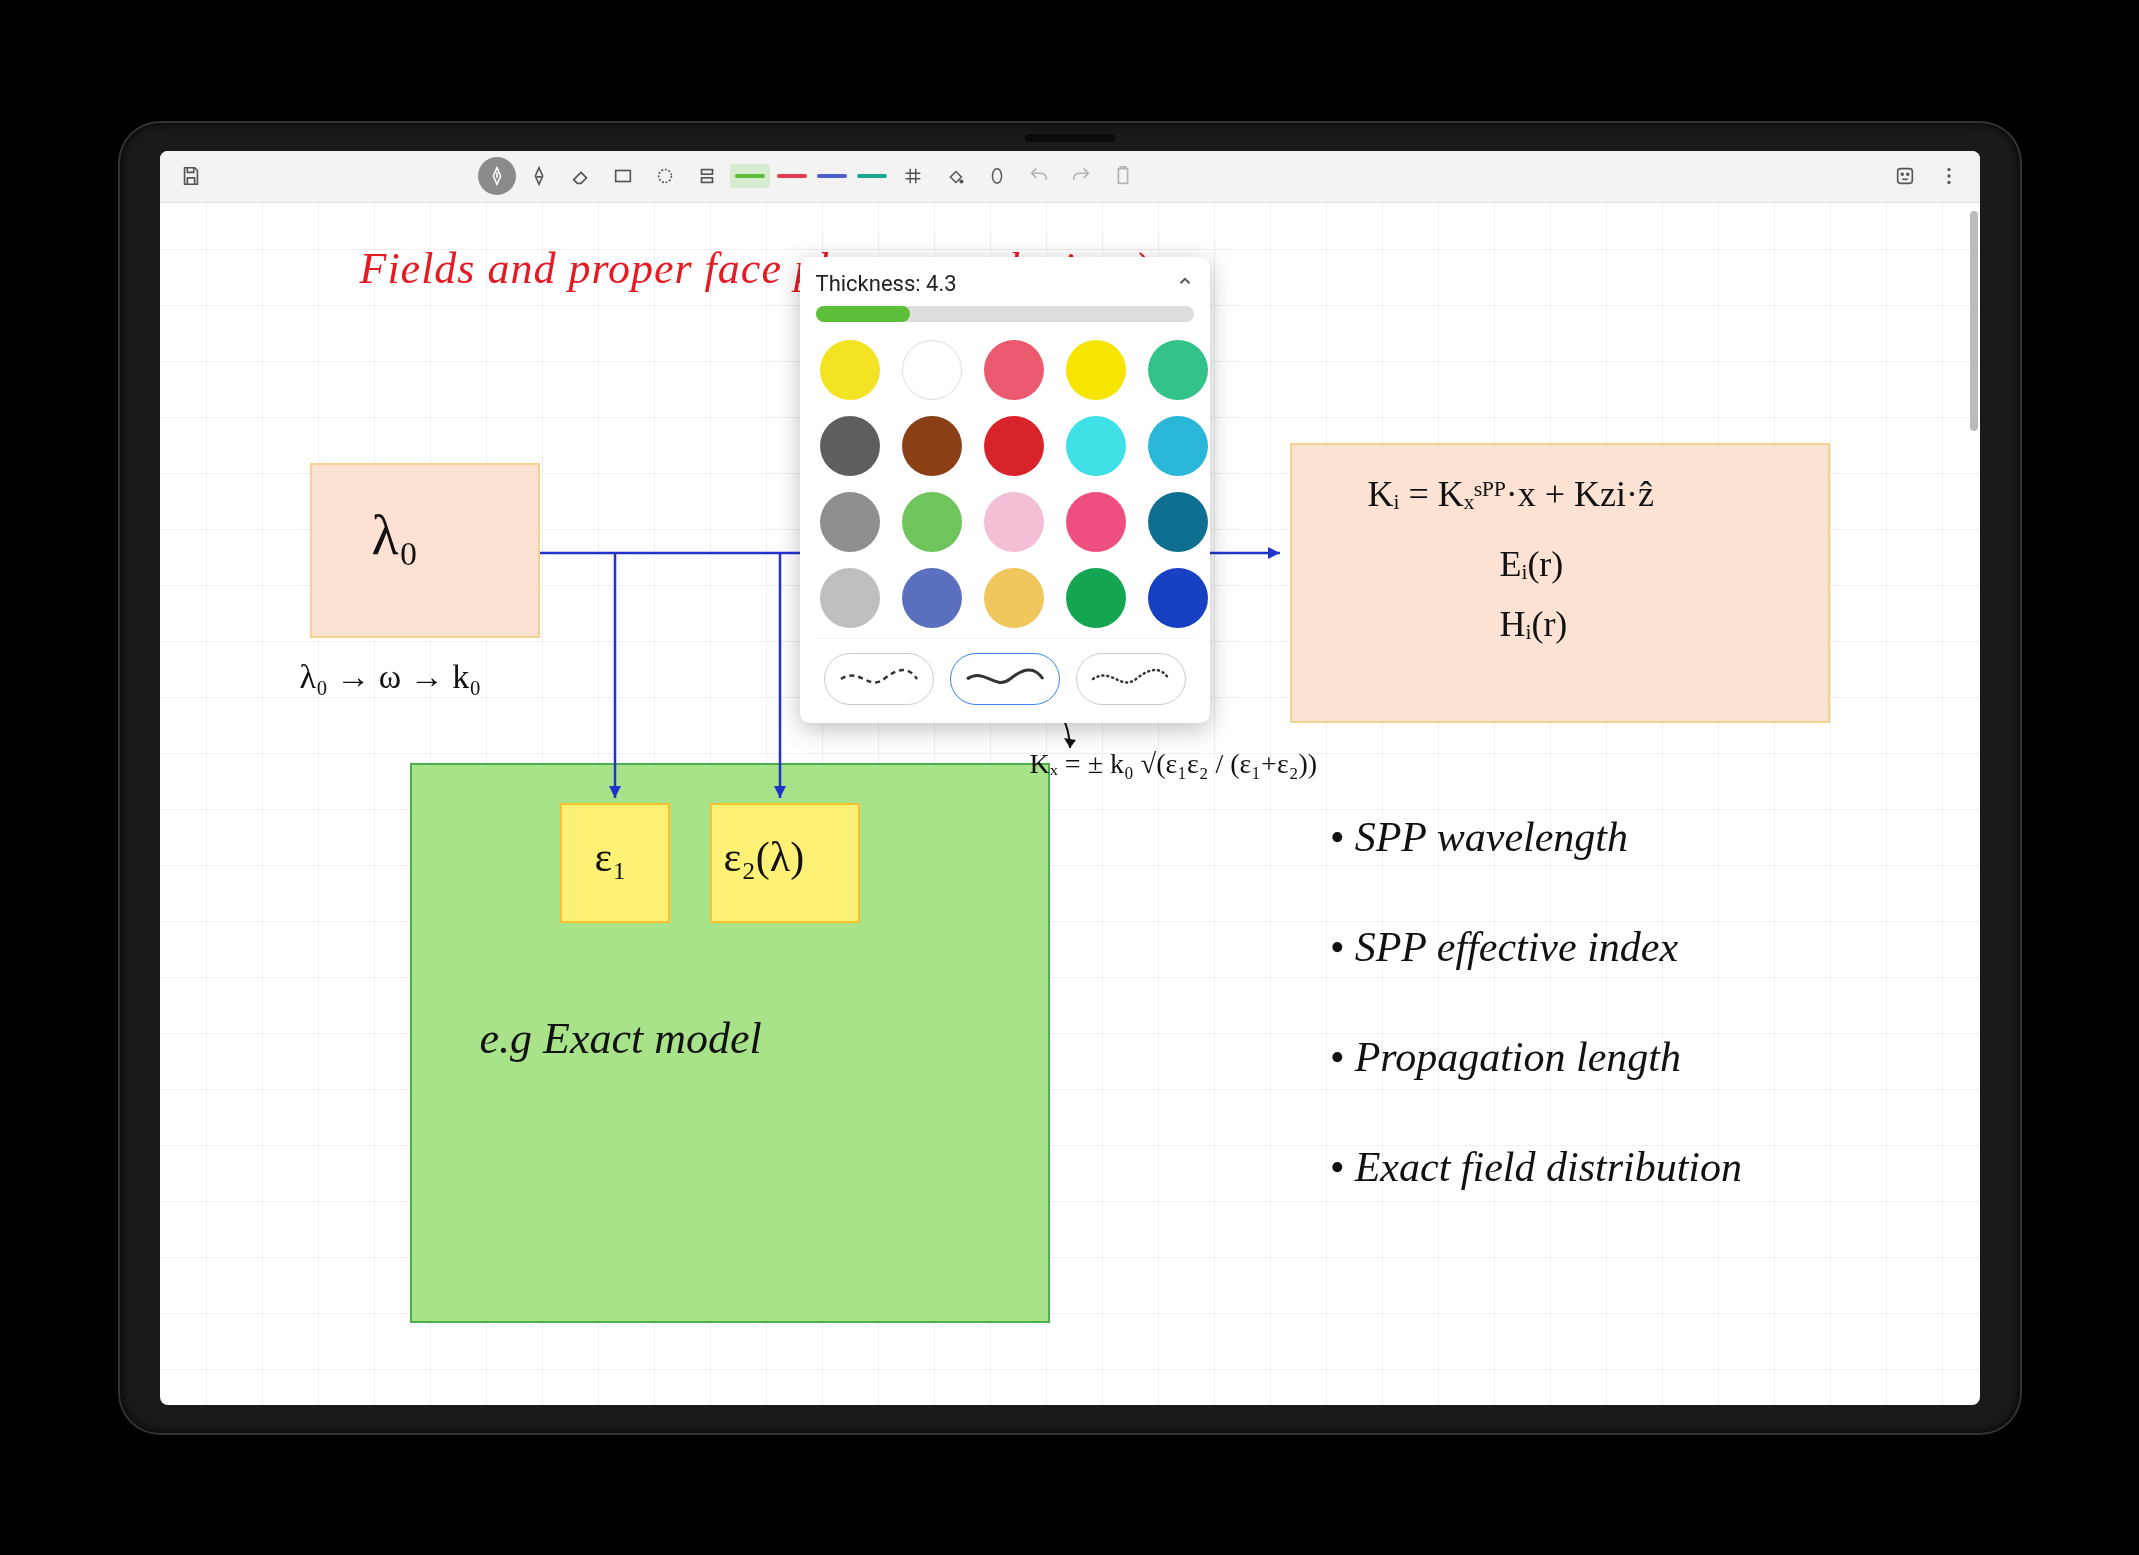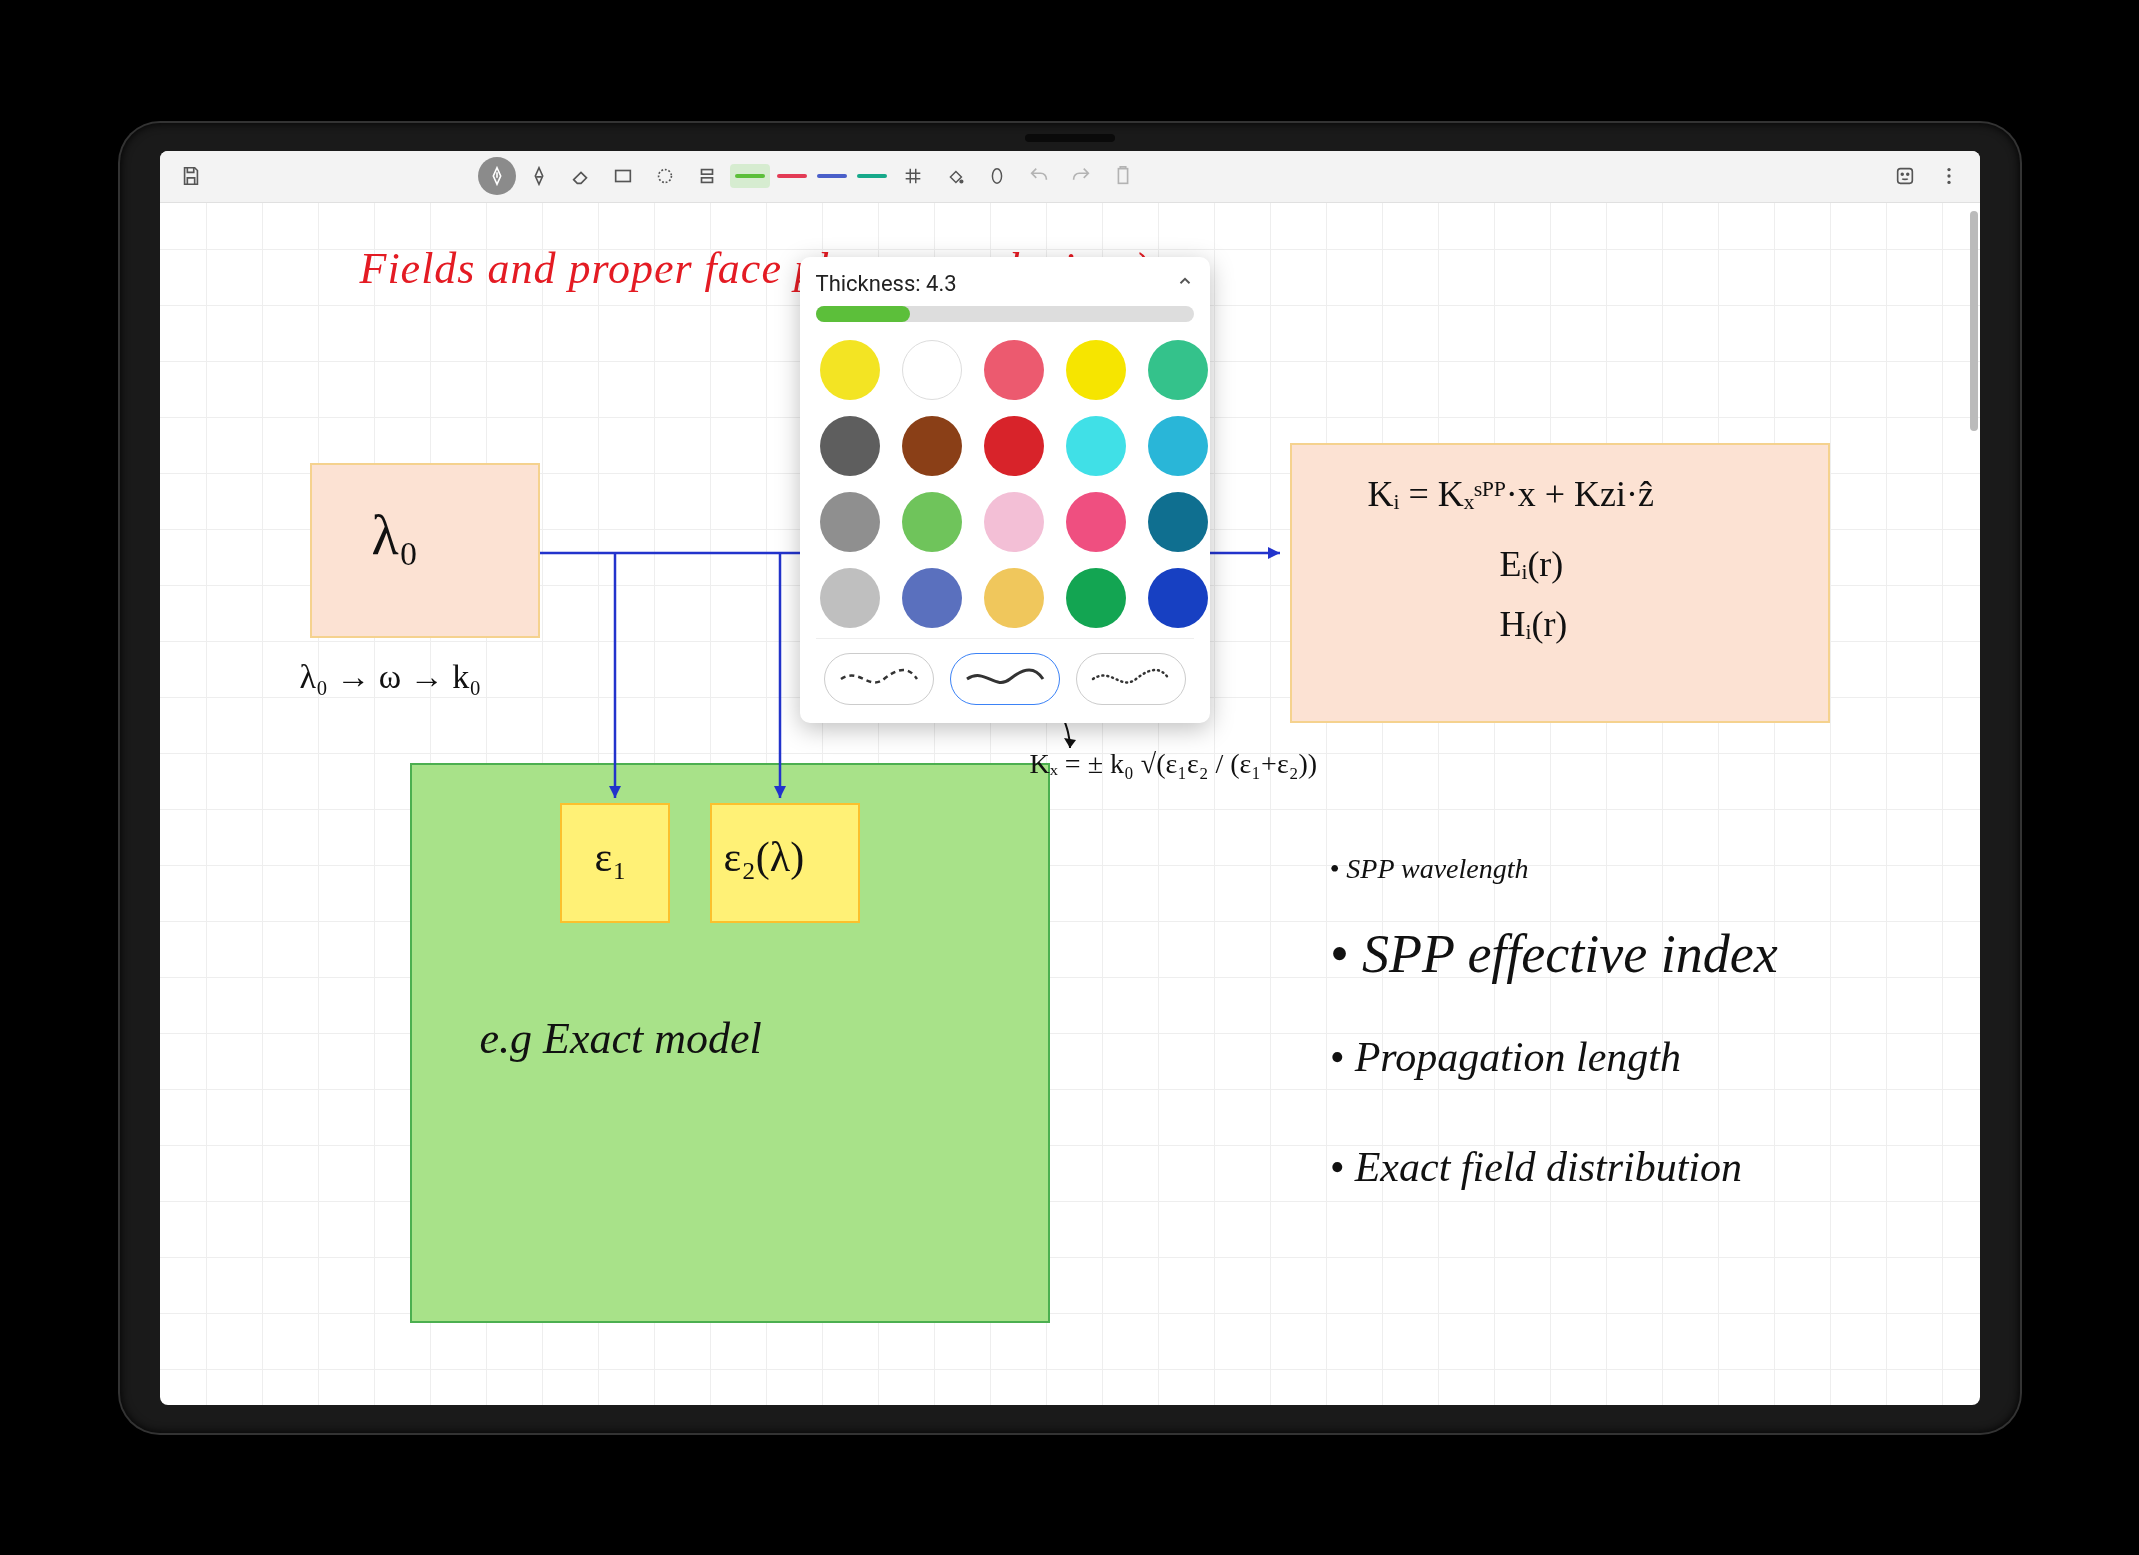--- a/index.html
+++ b/index.html
@@ -290,22 +290,22 @@
       <div class="hw" style="top:630px; left:564px; font-size:42px;">ε₂(λ)</div>
       <div class="hw" style="top:810px; left:320px; font-size:44px; font-style:italic;">e.g  Exact model</div>
 
       <div class="box pink" style="top:240px; left:1130px; width:540px; height:280px;"></div>
       <div class="hw" style="top:270px; left:1208px; font-size:36px;">Kᵢ = Kₓˢᴾᴾ·x + Kzi·ẑ</div>
       <div class="hw" style="top:340px; left:1340px; font-size:36px;">Eᵢ(r)</div>
       <div class="hw" style="top:400px; left:1340px; font-size:36px;">Hᵢ(r)</div>
 
       <div class="hw" style="top:545px; left:870px; font-size:28px;">Kₓ = ± k₀ √(ε₁ε₂ / (ε₁+ε₂))</div>
 
-      <div class="hw" style="top:610px; left:1170px; font-size:28px; font-style:italic;margin-top:40px;">• SPP wavelength</div>
-      <div class="hw" style="top:720px; left:1170px; font-size:54px; font-style:italic;">• SPP effective index</div>
+      <div class="hw" style="top:610px; left:1170px; font-size:42px; font-style:italic;">• SPP wavelength</div>
+      <div class="hw" style="top:720px; left:1170px; font-size:42px; font-style:italic;">• SPP effective index</div>
       <div class="hw" style="top:830px; left:1170px; font-size:42px; font-style:italic;">• Propagation length</div>
       <div class="hw" style="top:940px; left:1170px; font-size:42px; font-style:italic;">• Exact field distribution</div>
 
       <svg style="position:absolute; top:0; left:0; width:100%; height:100%; pointer-events:none;">
         <path class="arrow-line" d="M380 350 L1120 350"></path>
         <polygon class="arrow-head" points="1120,350 1108,344 1108,356"></polygon>
         <path class="arrow-line" d="M455 350 L455 595"></path>
         <polygon class="arrow-head" points="455,595 449,583 461,583"></polygon>
         <path class="arrow-line" d="M620 350 L620 595"></path>
         <polygon class="arrow-head" points="620,595 614,583 626,583"></polygon>

